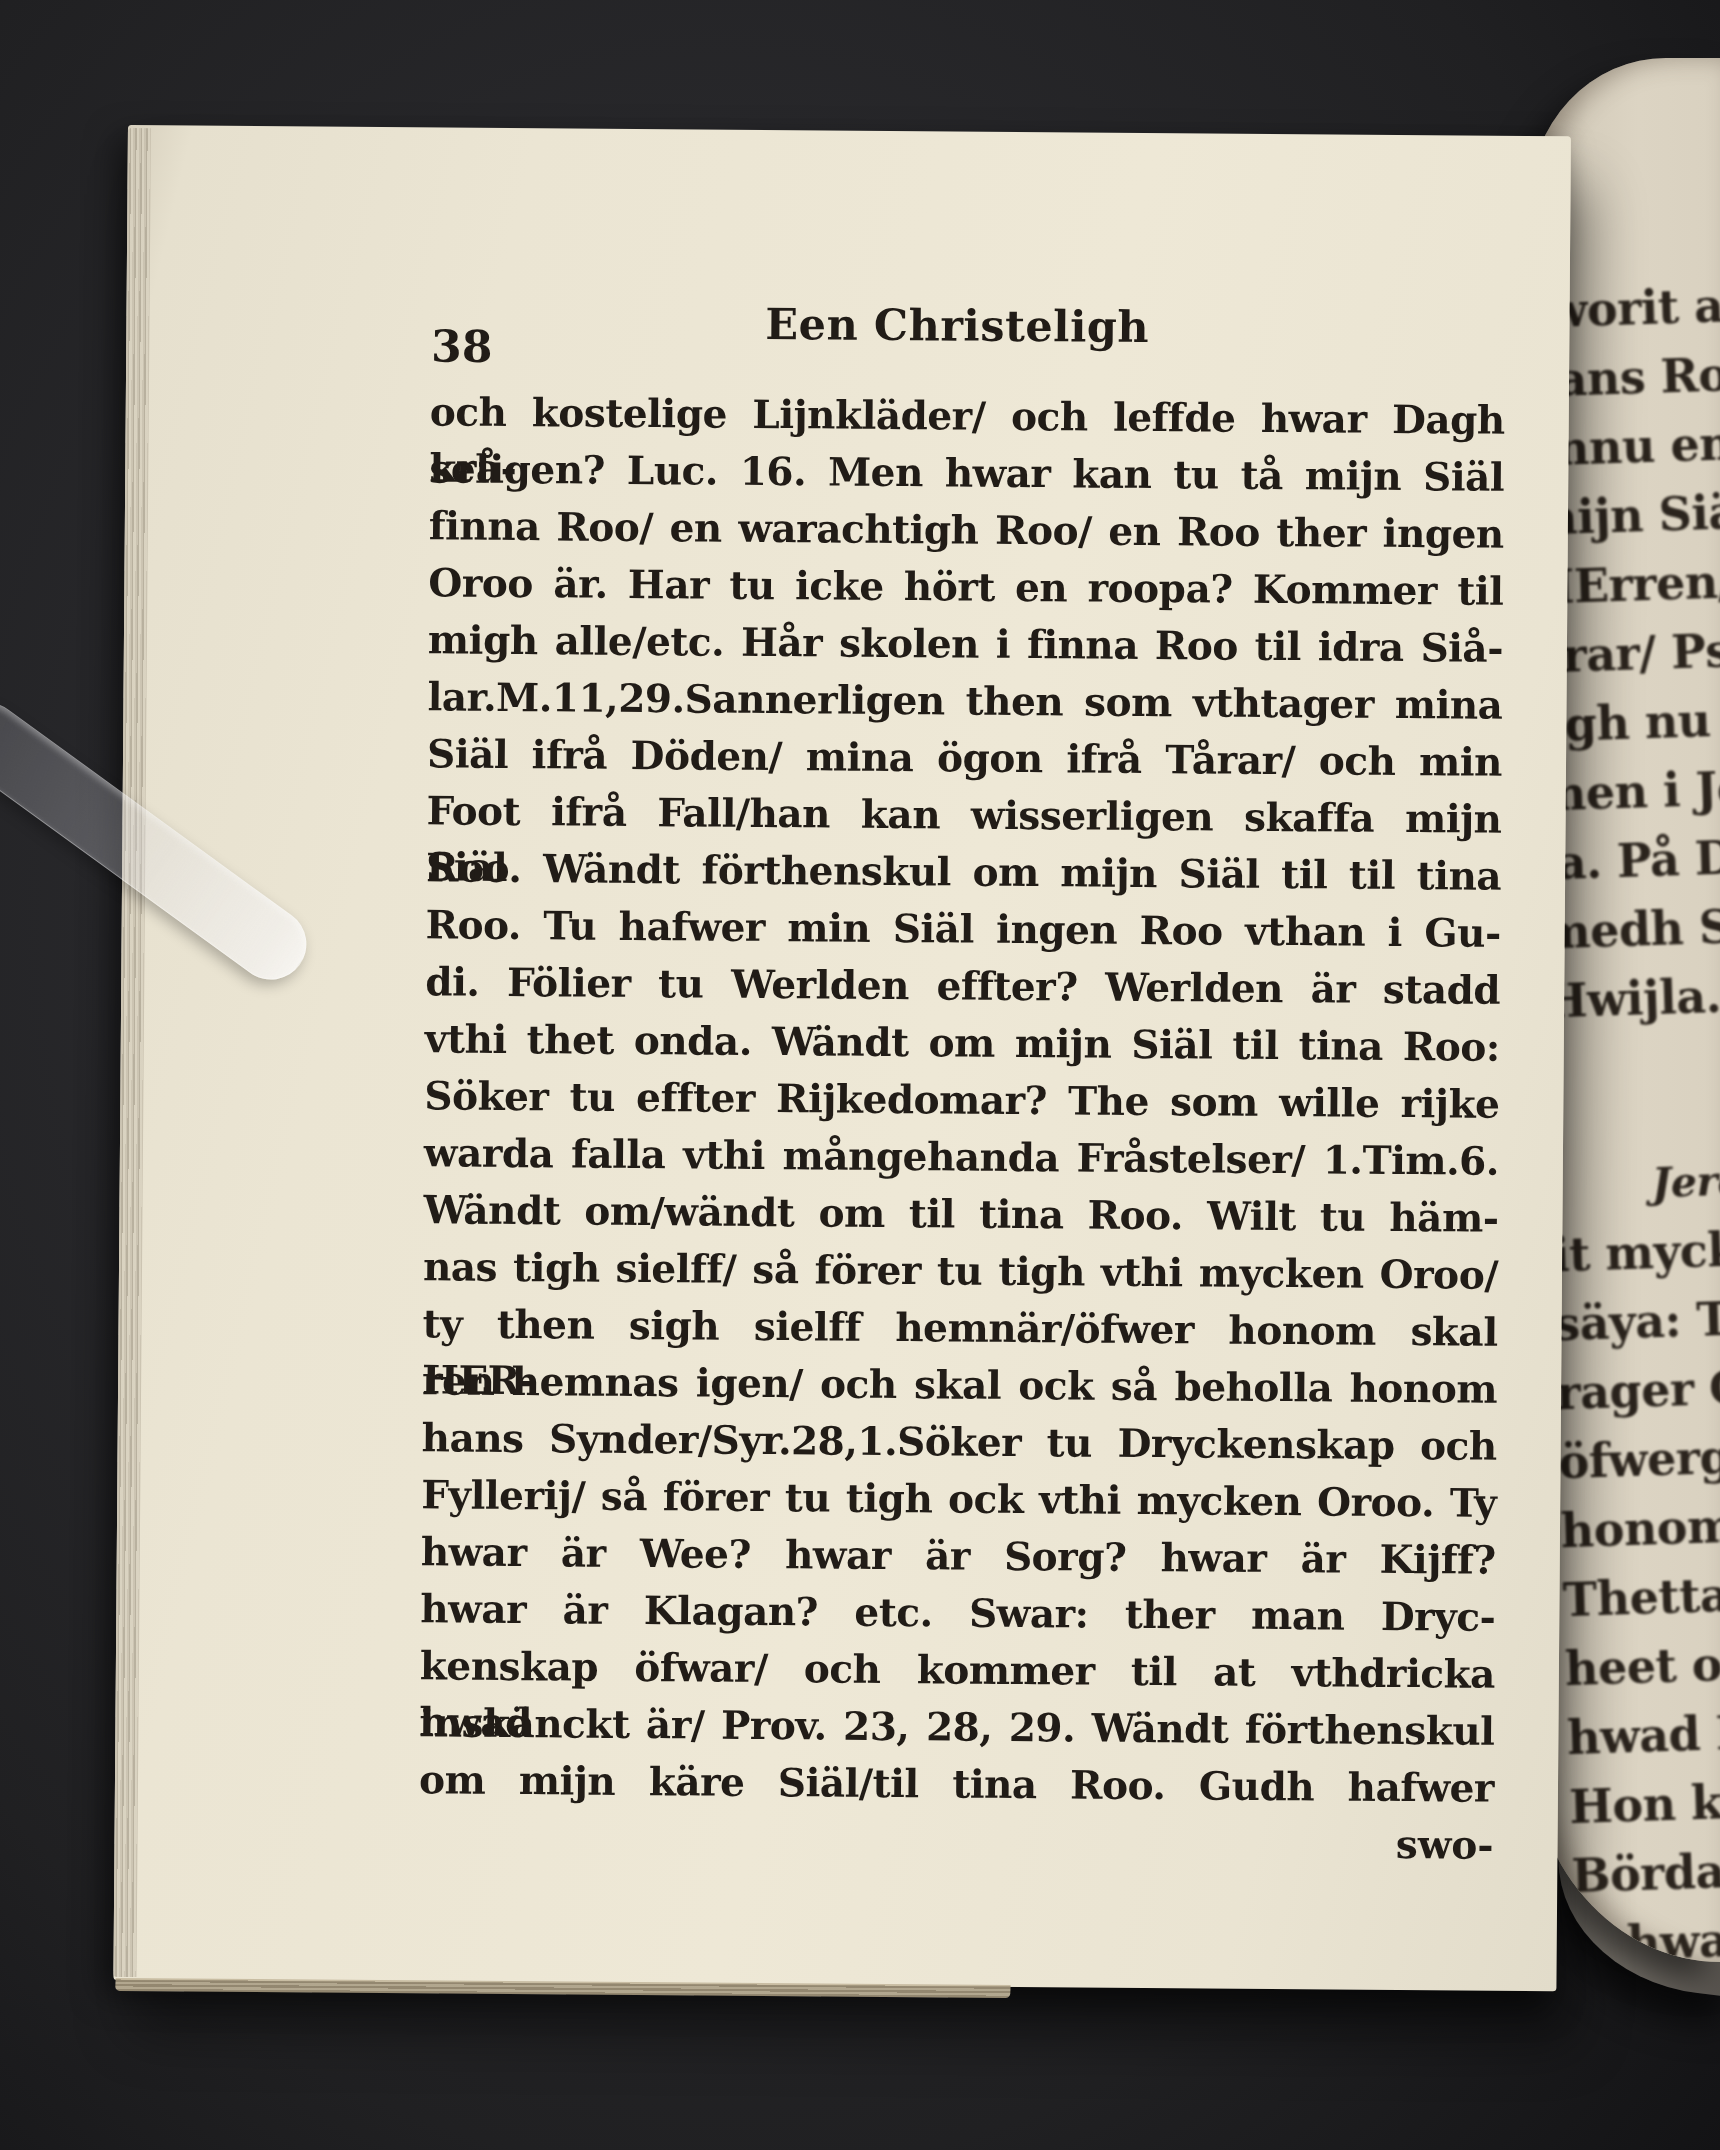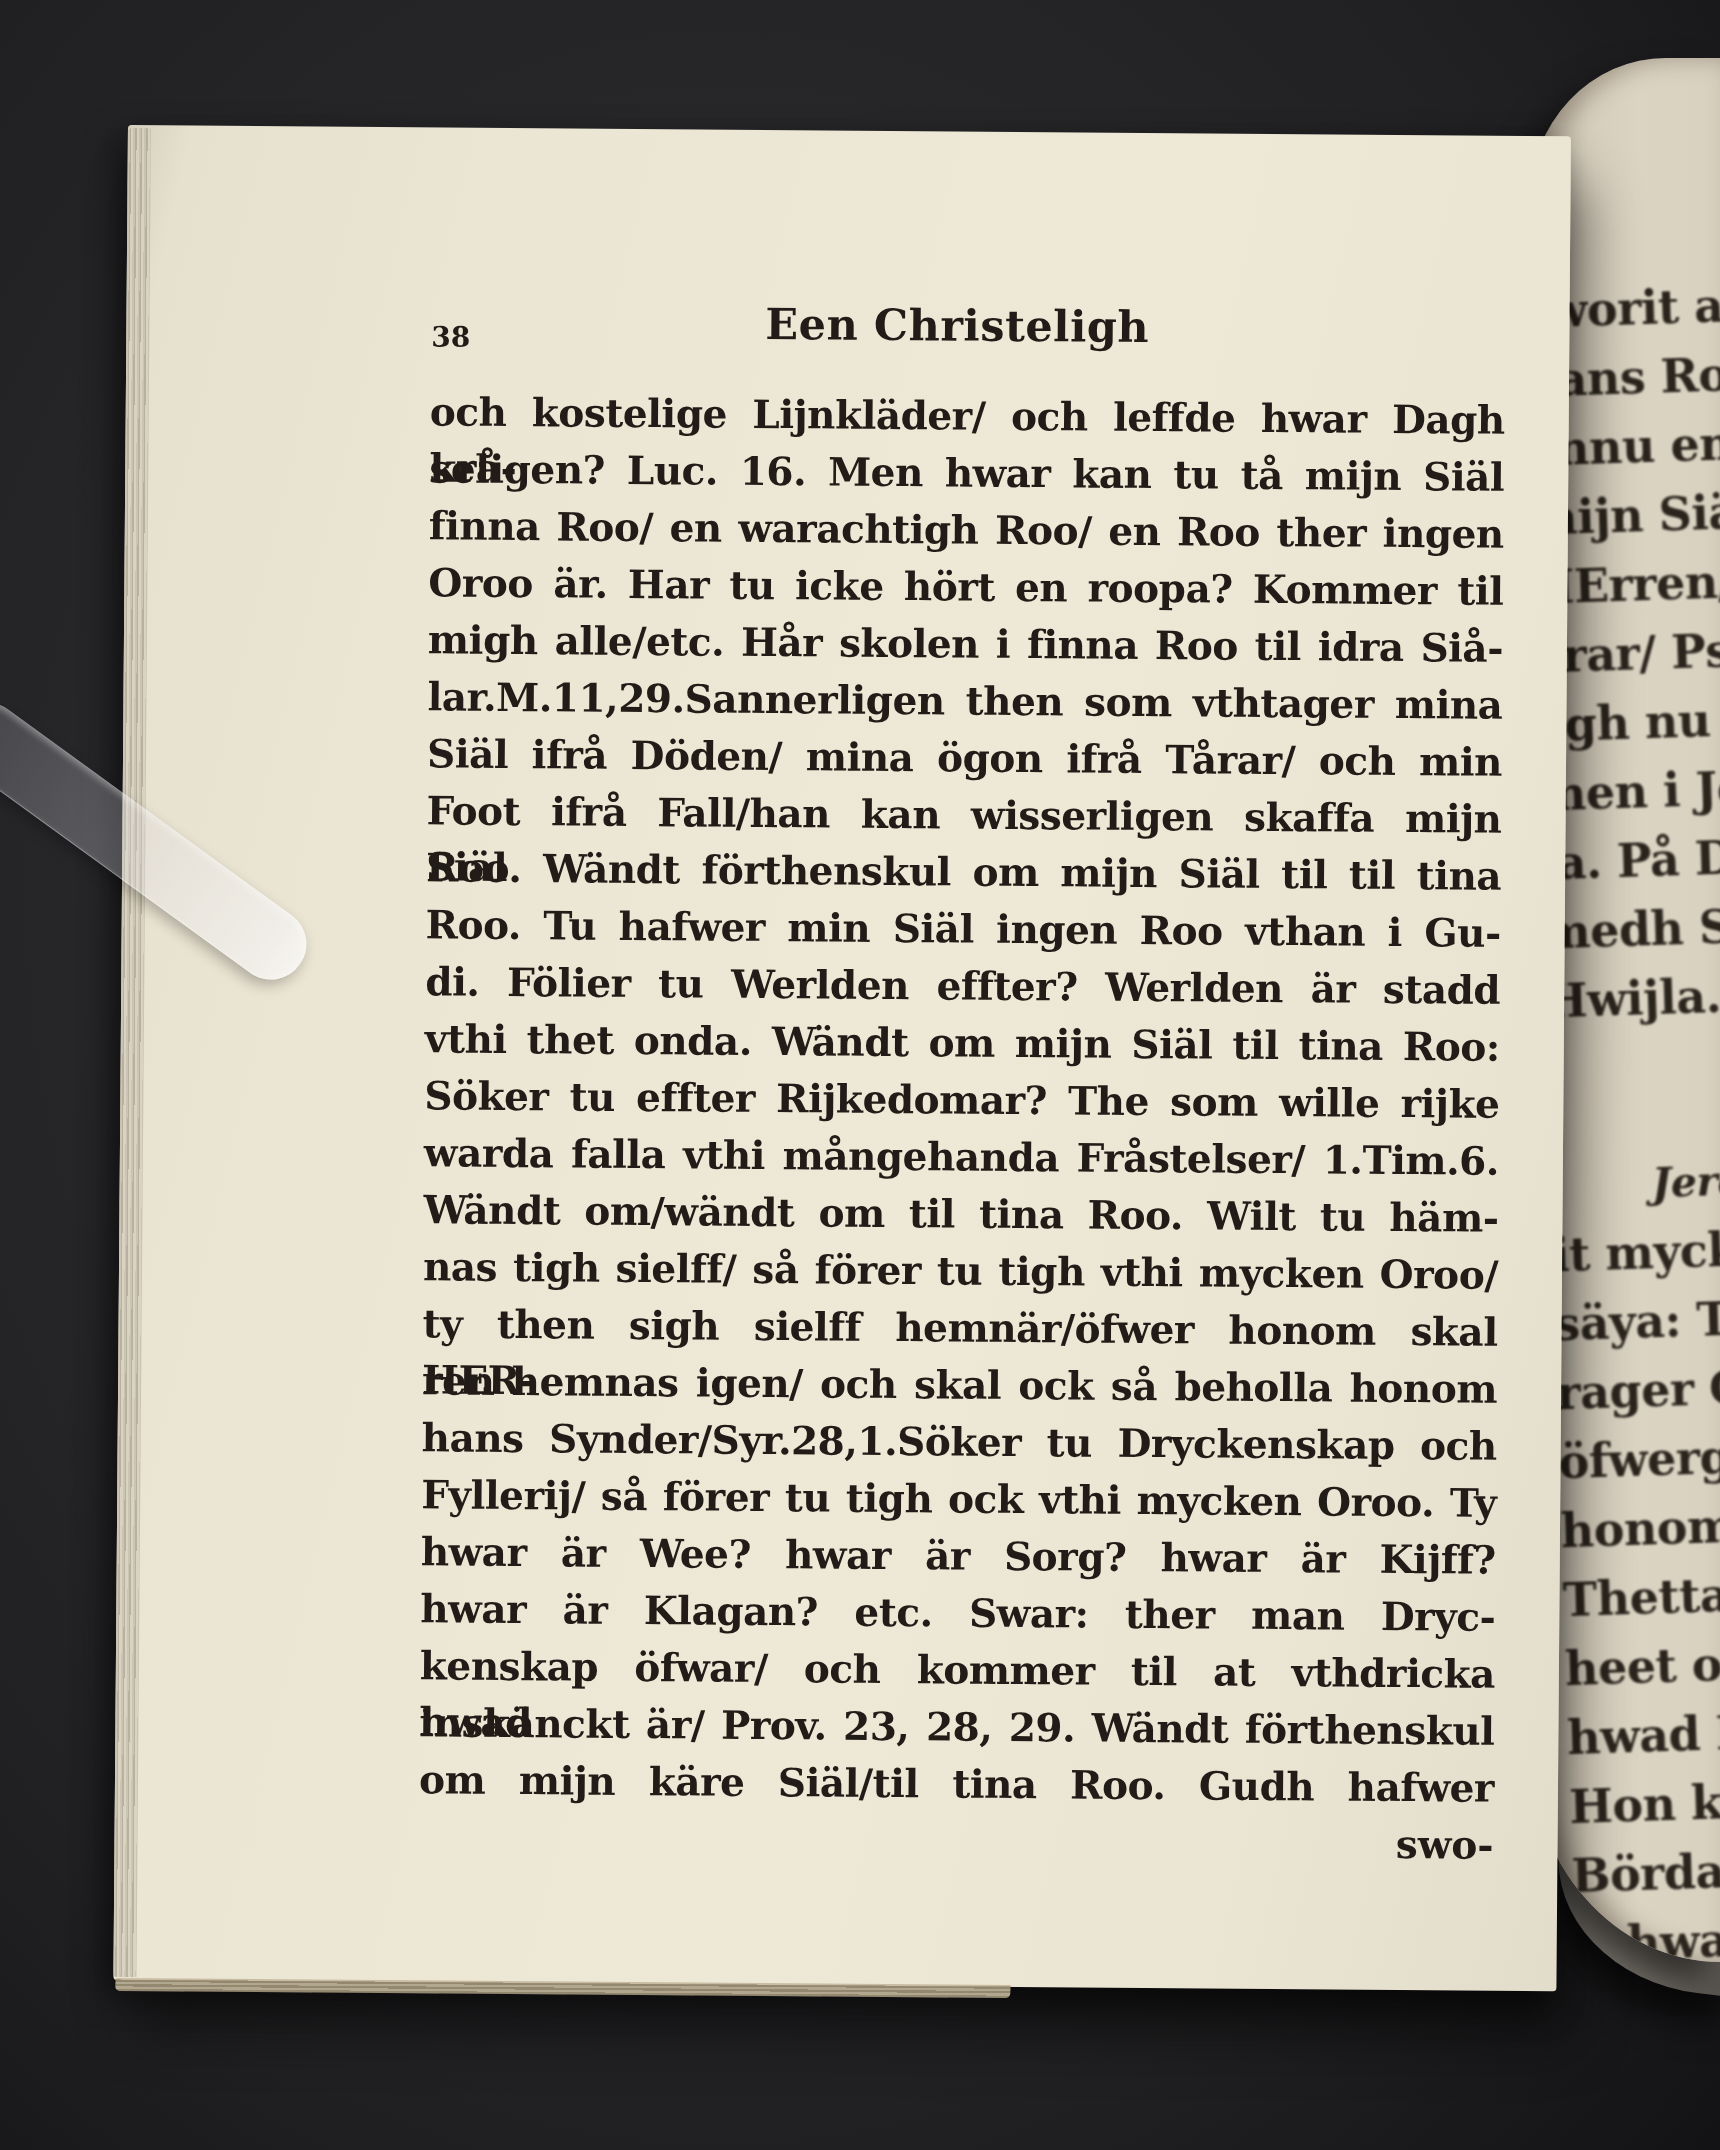--- a/index.html
+++ b/index.html
@@ -52,21 +52,21 @@
   }
   .edge-bottom{
     position:absolute;left:1.8px;bottom:-11px;width:62%;height:12.8px;
     background:repeating-linear-gradient(0deg,#a2957b 0 2.3px,#c4b89d 2.3px 4.6px);
     transform:skewX(-2deg);border-radius:0 0 4.6px 4.6px;opacity:.9;
   }
 
   
   .text-block{position:absolute;left:304px;top:169px;width:1075px;color:#211c17;}
   .header-row{position:relative;height:87px;}
-  .page-number{position:absolute;left:0.9px;top:24px;font-size:28px;font-weight:700;}
+  .page-number{position:absolute;left:0.9px;top:24px;font-size:44px;font-weight:700;}
   .running-title{position:absolute;left:335px;top:0;font-size:43px;font-weight:700;letter-spacing:0.5px;}
   .body-lines .line{
     height:57px;font-size:39px;line-height:56px;
     font-weight:700;letter-spacing:-0.5px;word-spacing:2.3px;
     text-align:justify;text-align-last:justify;
     overflow:visible;
   }
   .catchword-line{height:57px;font-size:39px;line-height:56px;font-weight:700;text-align:right;}
 
   

